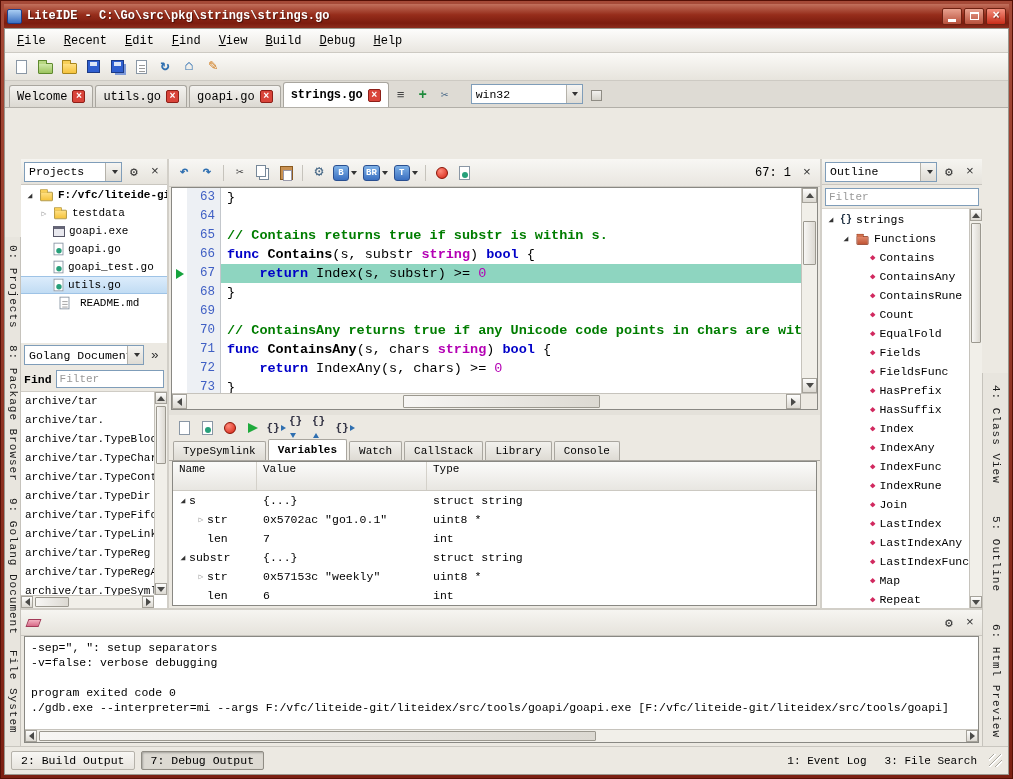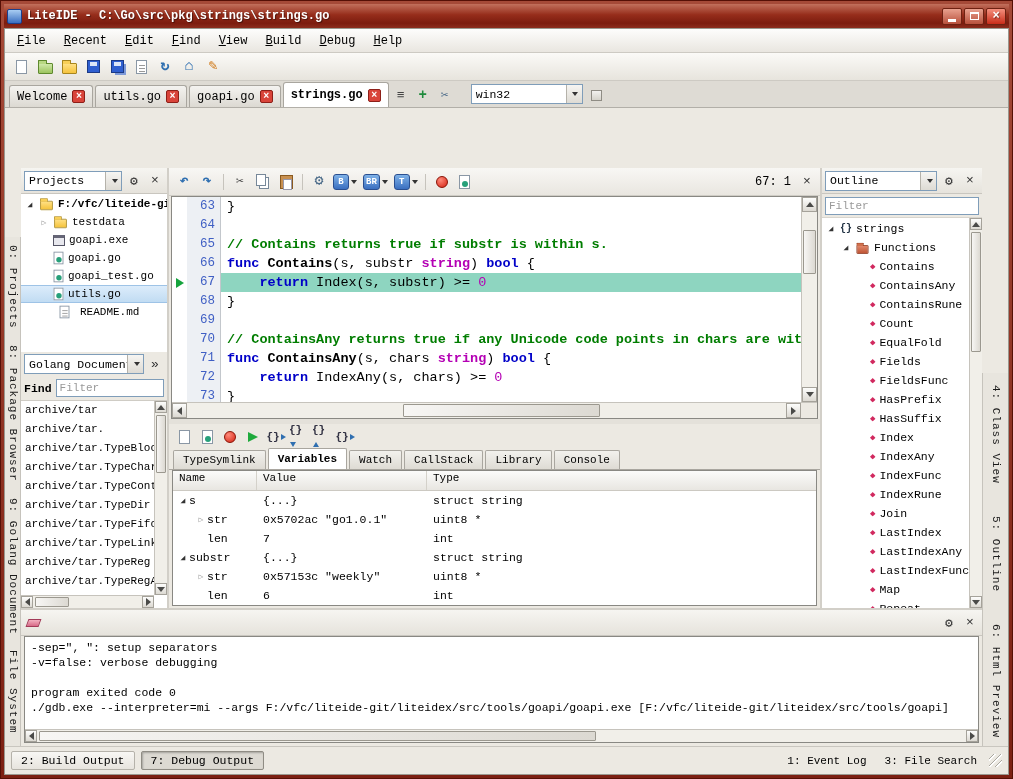--- a/index.html
+++ b/index.html
@@ -147,21 +147,21 @@
   .sbh.thin{height:13px;}
   .sbv.thin .sb-btn{width:12px;height:12px;}
   .sbh.thin .sb-btn{width:12px;height:12px;}
 
   .splitter-h{height:5px;flex:none;background:#e4e1da;}
   .dbg-toolbar{height:25px;flex:none;display:flex;align-items:center;gap:3px;padding:0 5px;}
   .dbg-tabs{height:21px;flex:none;display:flex;align-items:flex-end;gap:2px;padding-left:4px;border-bottom:1px solid #a9a69f;}
   .dtab{height:19px;display:flex;align-items:center;padding:0 9px;background:linear-gradient(#f2f1ed,#dedbd4);border:1px solid #a9a69f;border-bottom:0;border-radius:2px 2px 0 0;font-size:11px;cursor:pointer;white-space:nowrap;}
   .dtab.active{background:#fff;font-weight:bold;height:21px;}
   .vartable{flex:1;min-height:0;margin:0 3px 2px 3px;border:1px solid #898883;background:#fff;display:flex;flex-direction:column;overflow:hidden;}
-  .vt-head{height:20px;flex:none;display:flex;background:linear-gradient(#fbfbfa,#e8e6e1);border-bottom:1px solid #ccc9c2;}
+  .vt-head{height:29px;flex:none;display:flex;background:linear-gradient(#fbfbfa,#e8e6e1);border-bottom:1px solid #ccc9c2;}
   .vt-col{padding:1px 6px;border-right:1px solid #d4d1ca;font-size:11px;white-space:nowrap;overflow:hidden;}
   .vt-col.c0{width:84px;}
   .vt-col.c1{width:170px;}
   .vt-col.c2{flex:1;border-right:0;}
   .vt-row{height:19px;display:flex;align-items:center;font-size:11.5px;}
   .vt-cn{width:84px;flex:none;display:flex;align-items:center;overflow:hidden;white-space:nowrap;}
   .vt-cv{width:170px;flex:none;padding:0 6px;white-space:nowrap;overflow:hidden;}
   .vt-ct{flex:1;min-width:0;padding:0 6px;white-space:nowrap;overflow:hidden;}
   .vexp{width:12px;flex:none;text-align:center;font-size:8px;color:#333;}
   .vexp.col{color:#999;}

